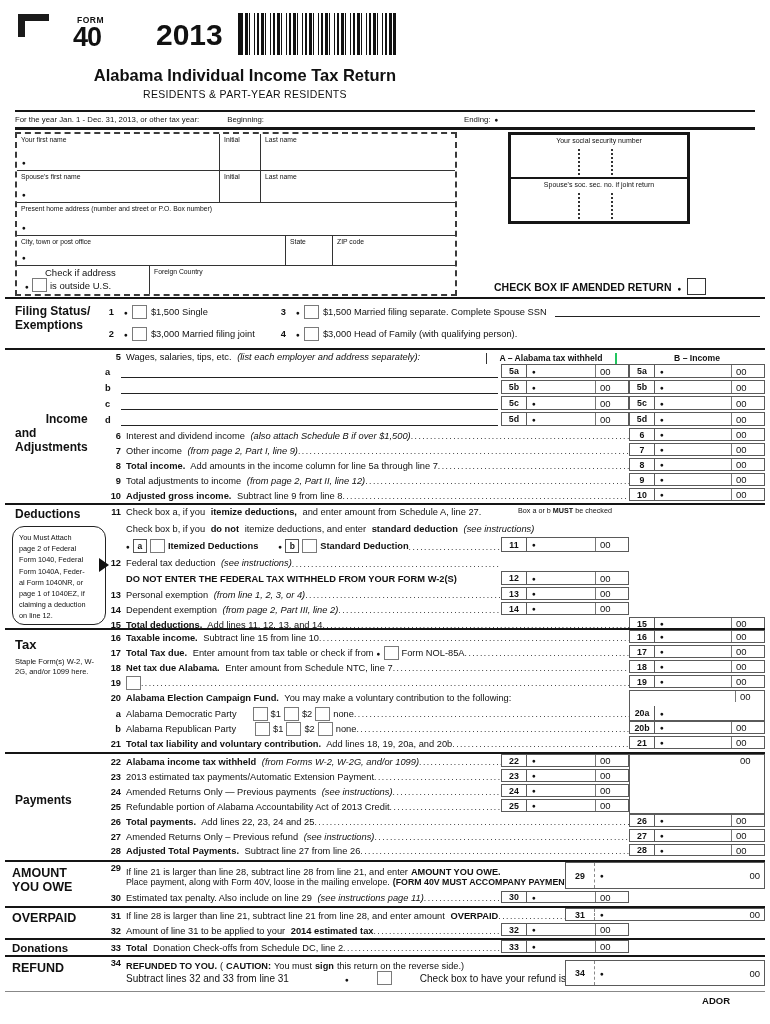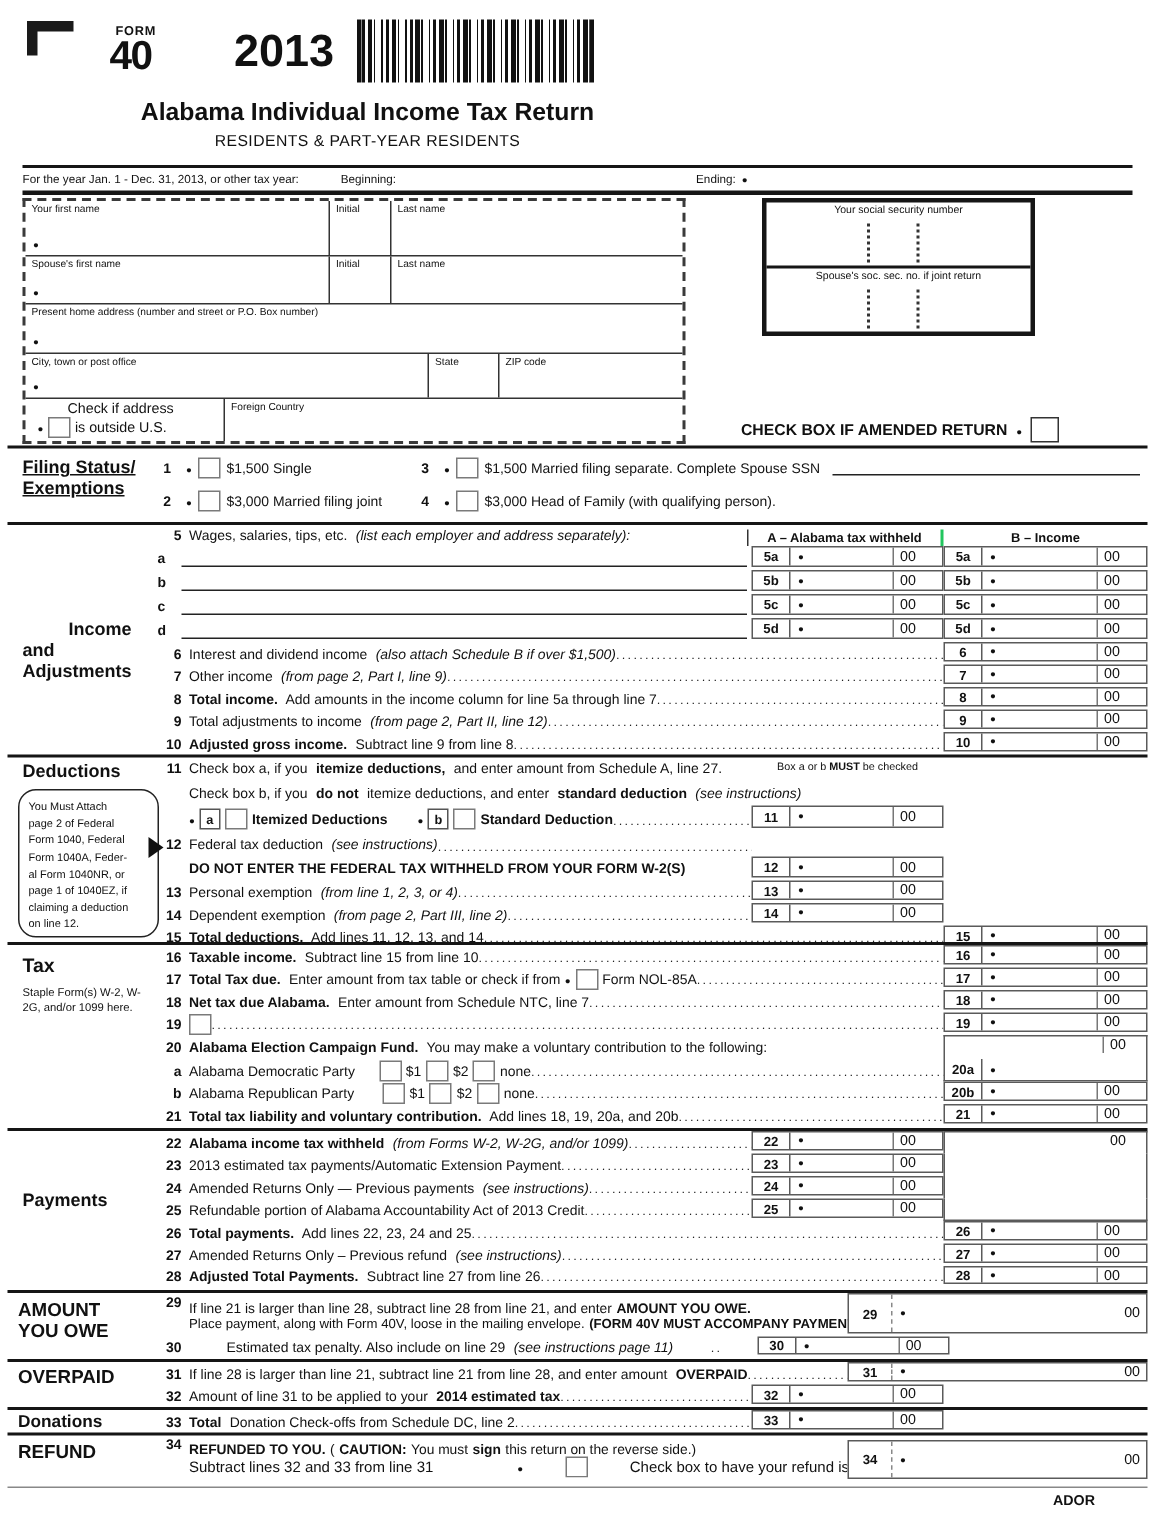--- a/index.html
+++ b/index.html
@@ -174,21 +174,21 @@
 
   <div class="amended">
     <span>CHECK BOX IF AMENDED RETURN</span>
     <span class="blt"></span>
     <span class="cb cbBig"></span>
   </div>
 
   <div class="hr" style="top:297px;"></div>
 
   <div class="filing">
-    <div class="abs" style="left:10px;top:2px;text-decoration:underline;">
+    <div class="abs" style="left:10px;top:2px;">
       <span class="sideLbl" style="display:block;">Filing Status/</span>
       <span class="sideLbl" style="display:block;">Exemptions</span>
     </div>
     <div class="frow" style="top:3px;">
       <div class="fopt" style="width:172px;">
         <span class="fnum">1</span>
         <span class="blt"></span>
         <span class="cb"></span>
         <span>$1,500 Single</span>
       </div>
@@ -227,21 +227,21 @@
   <div class="sec" style="top:350px;">
     <div class="line" style="height:14px;">
       <span class="n">5</span>
       <span class="t">
           <span>Wages, salaries, tips, etc. </span>
           <span class="i">(list each employer and address separately):</span>
         </span>
       <span class="sp"></span>
       <div class="rz">
         <div class="colhead w-in" style="width:128px;border-left:1px solid #333;"><span>A – Alabama tax withheld</span></div>
-        <div class="colhead" style="width:136px;border-left:2px solid #22c55e;"><span>B – Income</span></div>
+        <div class="colhead" style="width:136px;border-left:2px solid #22c55e;padding-left:12px;"><span>B – Income</span></div>
       </div>
     </div>
 
     <div class="line" style="height:16px;">
       <span class="wl">a</span>
       <span class="wline"></span>
       <div class="rz">
         <div class="abox w-in">
           <span class="abn">5a</span>
           <span class="ab-blt blt"></span>
@@ -832,21 +832,21 @@
       </div>
       <div class="rz">
           <div class="abox abig w-big" style="height:27px;">
         <span class="abn">29</span>
         <span class="ab-blt blt"></span>
             <span class="fill"></span>
         <span class="acents">00</span>
           </div>
         </div>
     </div>
-    <div class="line" style="height:14px;gap:25px;">
+    <div class="line" style="height:14px;">
       <span class="n">30</span>
       <span class="t">
           <span>Estimated tax penalty. Also include on line 29 </span>
           <span class="i">(see instructions page 11)</span>
         </span>
       <span class="dots"></span>
       <div class="rz">
         <div class="abox w-in">
           <span class="abn">30</span>
           <span class="ab-blt blt"></span>

